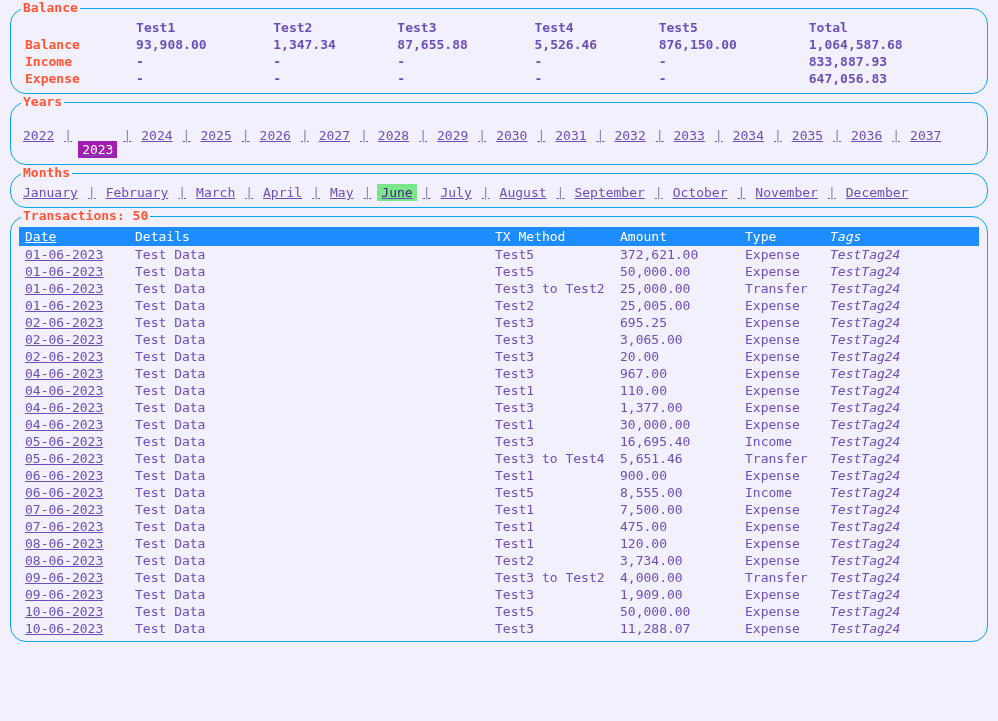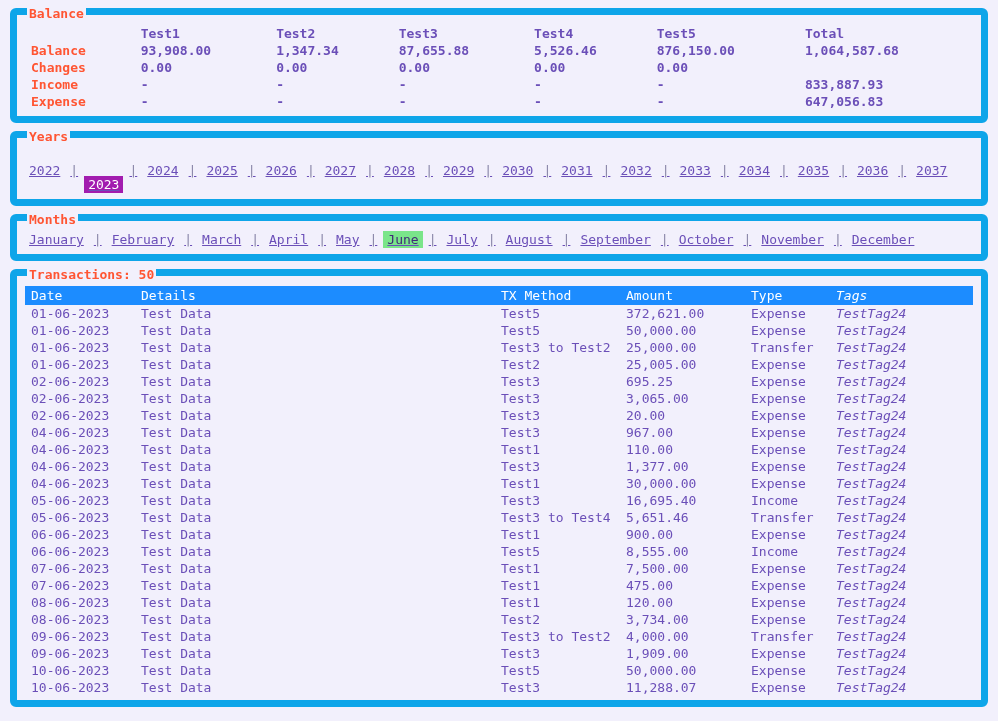--- a/index.html
+++ b/index.html
@@ -5,22 +5,22 @@
 * { margin: 0; padding: 0; box-sizing: border-box; }
 body {
   background: #f2f0fc;
   font-family: "Menlo", "Consolas", "DejaVu Sans Mono", monospace;
   font-size: 13px;
   color: #6b4fb8;
   padding: 8px 10px;
   width: 998px;
 }
 .panel {
-  border: 7px solid #0ea5e9;
-  border-radius: 6px;
+  border: 1px solid #0ea5e9;
+  border-radius: 16px;
   position: relative;
   margin-bottom: 8px;
   padding: 10px 8px 6px 8px;
 }
 .panel-title {
   position: absolute;
   top: -9px;
   left: 10px;
   background: #f2f0fc;
   color: #ff5533;
@@ -80,21 +80,21 @@
   background: #1c8cff;
   color: #fff;
   text-align: left;
   padding: 2px 6px;
   font-weight: normal;
 }
 .tx-table tbody td {
   color: #6b4fb8;
   padding: 1px 6px;
 }
-.col-date { width: 110px; }
+.col-date { width: 110px; text-decoration: underline; }
 .col-details { width: 360px; }
 .col-method { width: 125px; }
 .col-amount { width: 125px; }
 .col-type { width: 85px; }
 .col-tags { width: auto; font-style: italic; }
 </style>
 </head>
 <body>
 
 <div class="panel">
@@ -115,29 +115,20 @@
         <tr>
           <th class="rowhead">Balance</th>
           <td>93,908.00</td>
           <td>1,347.34</td>
           <td>87,655.88</td>
           <td>5,526.46</td>
           <td>876,150.00</td>
           <td>1,064,587.68</td>
         </tr>
         <tr>
-          <th class="rowhead">Changes</th>
-          <td>0.00</td>
-          <td>0.00</td>
-          <td>0.00</td>
-          <td>0.00</td>
-          <td>0.00</td>
-          <td></td>
-        </tr>
-        <tr>
           <th class="rowhead">Income</th>
           <td>-</td>
           <td>-</td>
           <td>-</td>
           <td>-</td>
           <td>-</td>
           <td>833,887.93</td>
         </tr>
         <tr>
           <th class="rowhead">Expense</th>

